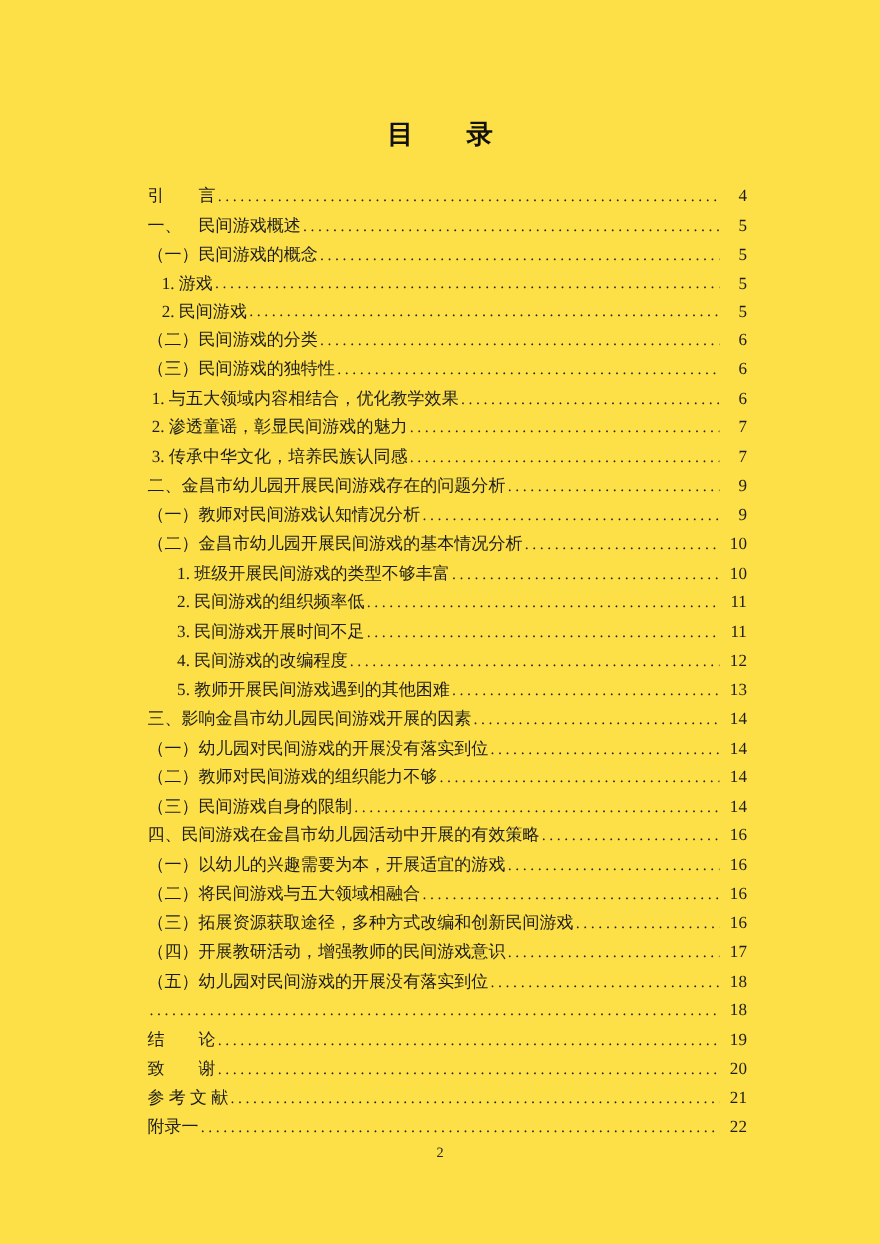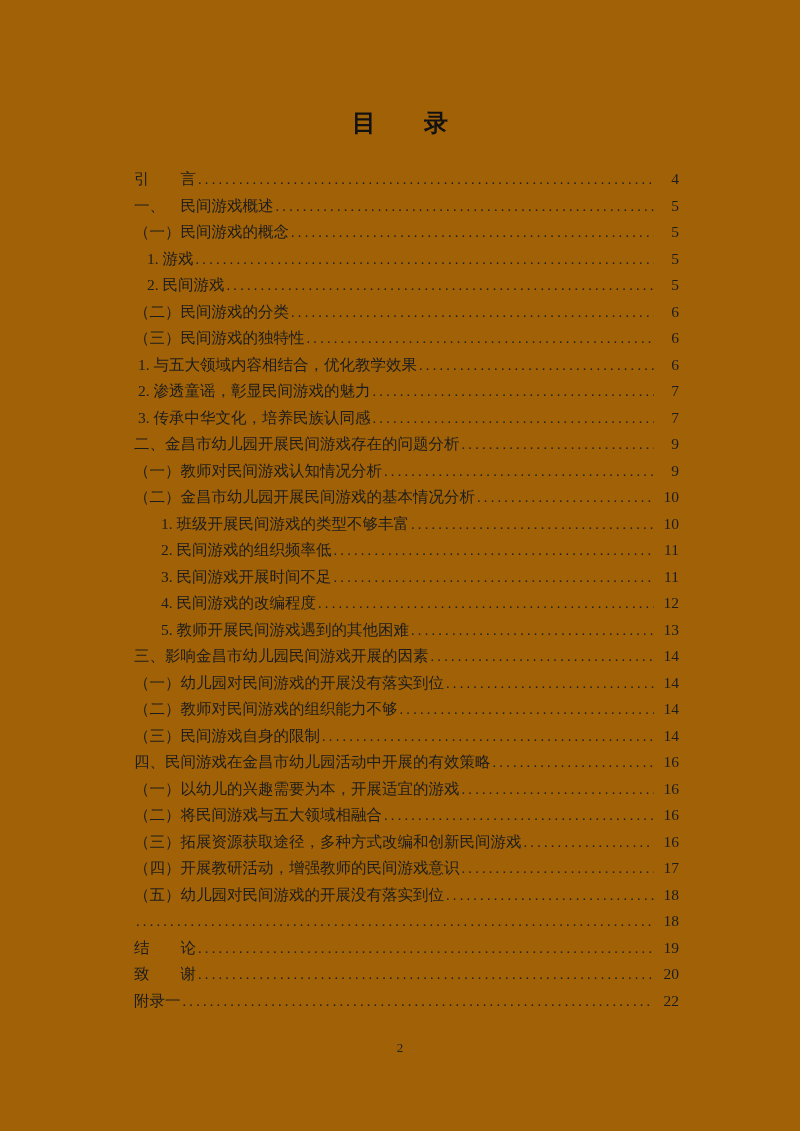--- a/index.html
+++ b/index.html
@@ -5,21 +5,21 @@
   html, body { margin: 0; padding: 0; }
   body {
     width: 800px; height: 1131px;
     background: #ffffff;
     font-family: "Liberation Serif", "DejaVu Serif", serif;
     color: #1c1c1c;
   }
   .page {
     position: relative;
     width: 800px; height: 1131px;
-    background: #a16207;
+    background: #fde047;
     overflow: hidden;
     box-sizing: border-box;
   }
   .toc-title {
     margin: 0;
     padding-top: 106px;
     text-align: center;
     font-size: 24px;
     font-weight: bold;
     color: #111111;
@@ -32,21 +32,21 @@
   .row {
     display: flex;
     align-items: baseline;
     line-height: 25.5px;
     font-size: 15.5px;
     white-space: nowrap;
   }
   .lvl0 { padding-left: 0; margin-left: 13px; }
   .lvl1 { padding-left: 13px; }
   .lvl2 { padding-left: 17px; }
-  .lvl3 { padding-left: 26px; }
+  .lvl3 { padding-left: 26px; align-items: flex-end; }
   .lvl4 { padding-left: 40px; }
   .t {
     flex: 0 0 auto;
     white-space: nowrap;
   }
   .leader {
     flex: 1 1 auto;
     overflow: hidden;
     white-space: nowrap;
     margin-left: 2px;
@@ -230,20 +230,25 @@
     <span class="t">结　　论</span>
     <span class="leader"></span>
     <span class="pg">19</span>
   </div>
       <div class="row lvl0">
     <span class="t">致　　谢</span>
     <span class="leader"></span>
     <span class="pg">20</span>
   </div>
       <div class="row lvl0">
+    <span class="t">参 考 文 献</span>
+    <span class="leader"></span>
+    <span class="pg">21</span>
+  </div>
+      <div class="row lvl0">
     <span class="t">附录一</span>
     <span class="leader"></span>
     <span class="pg">22</span>
   </div>
     </div>
 
   <div class="footer-pagenum">2</div>
 </div>
 
 </body></html>

